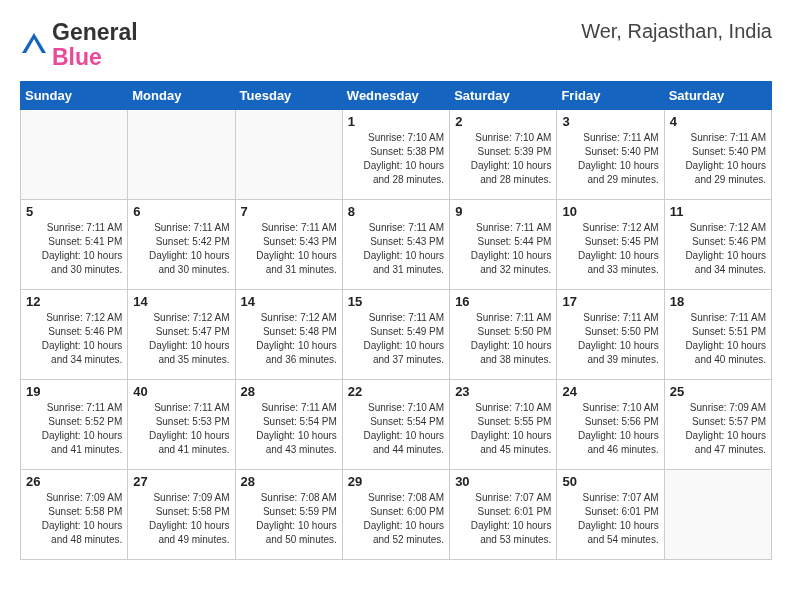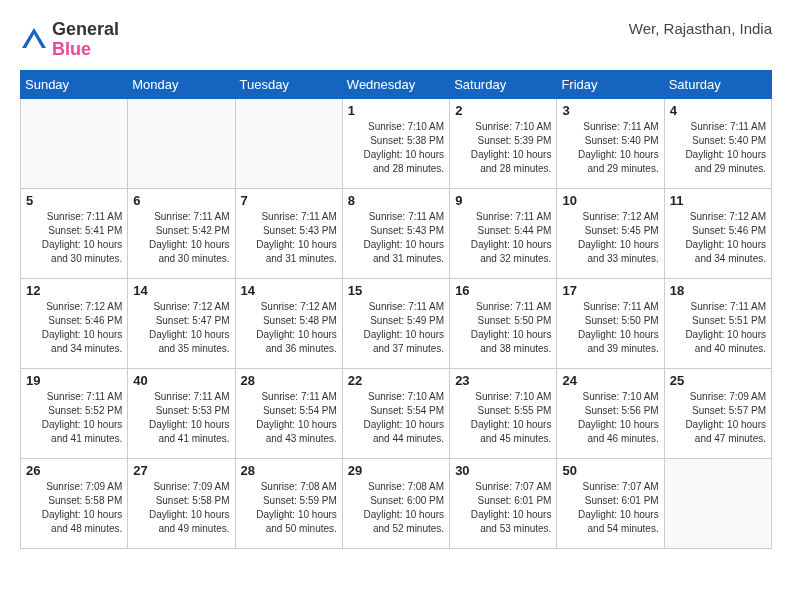--- a/index.html
+++ b/index.html
@@ -16,54 +16,54 @@
       align-items: flex-start;
       margin-bottom: 10px;
     }
     .logo {
       display: flex;
       align-items: center;
     }
     .logo-text {
       display: flex;
       flex-direction: column;
-      font-size: 18px;
+      font-size: 23px;
       font-weight: bold;
       line-height: 1.1;
     }
     .logo-general { color: #333; }
     .logo-blue { color: #ec4899; }
     .logo-icon {
       width: 28px;
       height: 28px;
       margin-right: 4px;
     }
     .title-block {
       text-align: right;
     }
     .title-month {
       font-size: 32px;
       font-weight: normal;
       color: #222;
     }
     .title-location {
-      font-size: 15px;
+      font-size: 20px;
       color: #444;
     }
     .calendar {
       width: 100%;
       border-collapse: collapse;
       border: 1px solid #ccc;
     }
     .calendar th {
       background-color: #1565c0;
       color: #fff;
       padding: 6px 4px;
       font-size: 13px;
-      font-weight: normal;
+      font-weight: bold;
       text-align: left;
       border: 1px solid #1565c0;
     }
     .calendar td {
       vertical-align: top;
       padding: 4px 5px;
       border: 1px solid #ccc;
       font-size: 10.5px;
       color: #333;
       width: calc(100% / 7);

